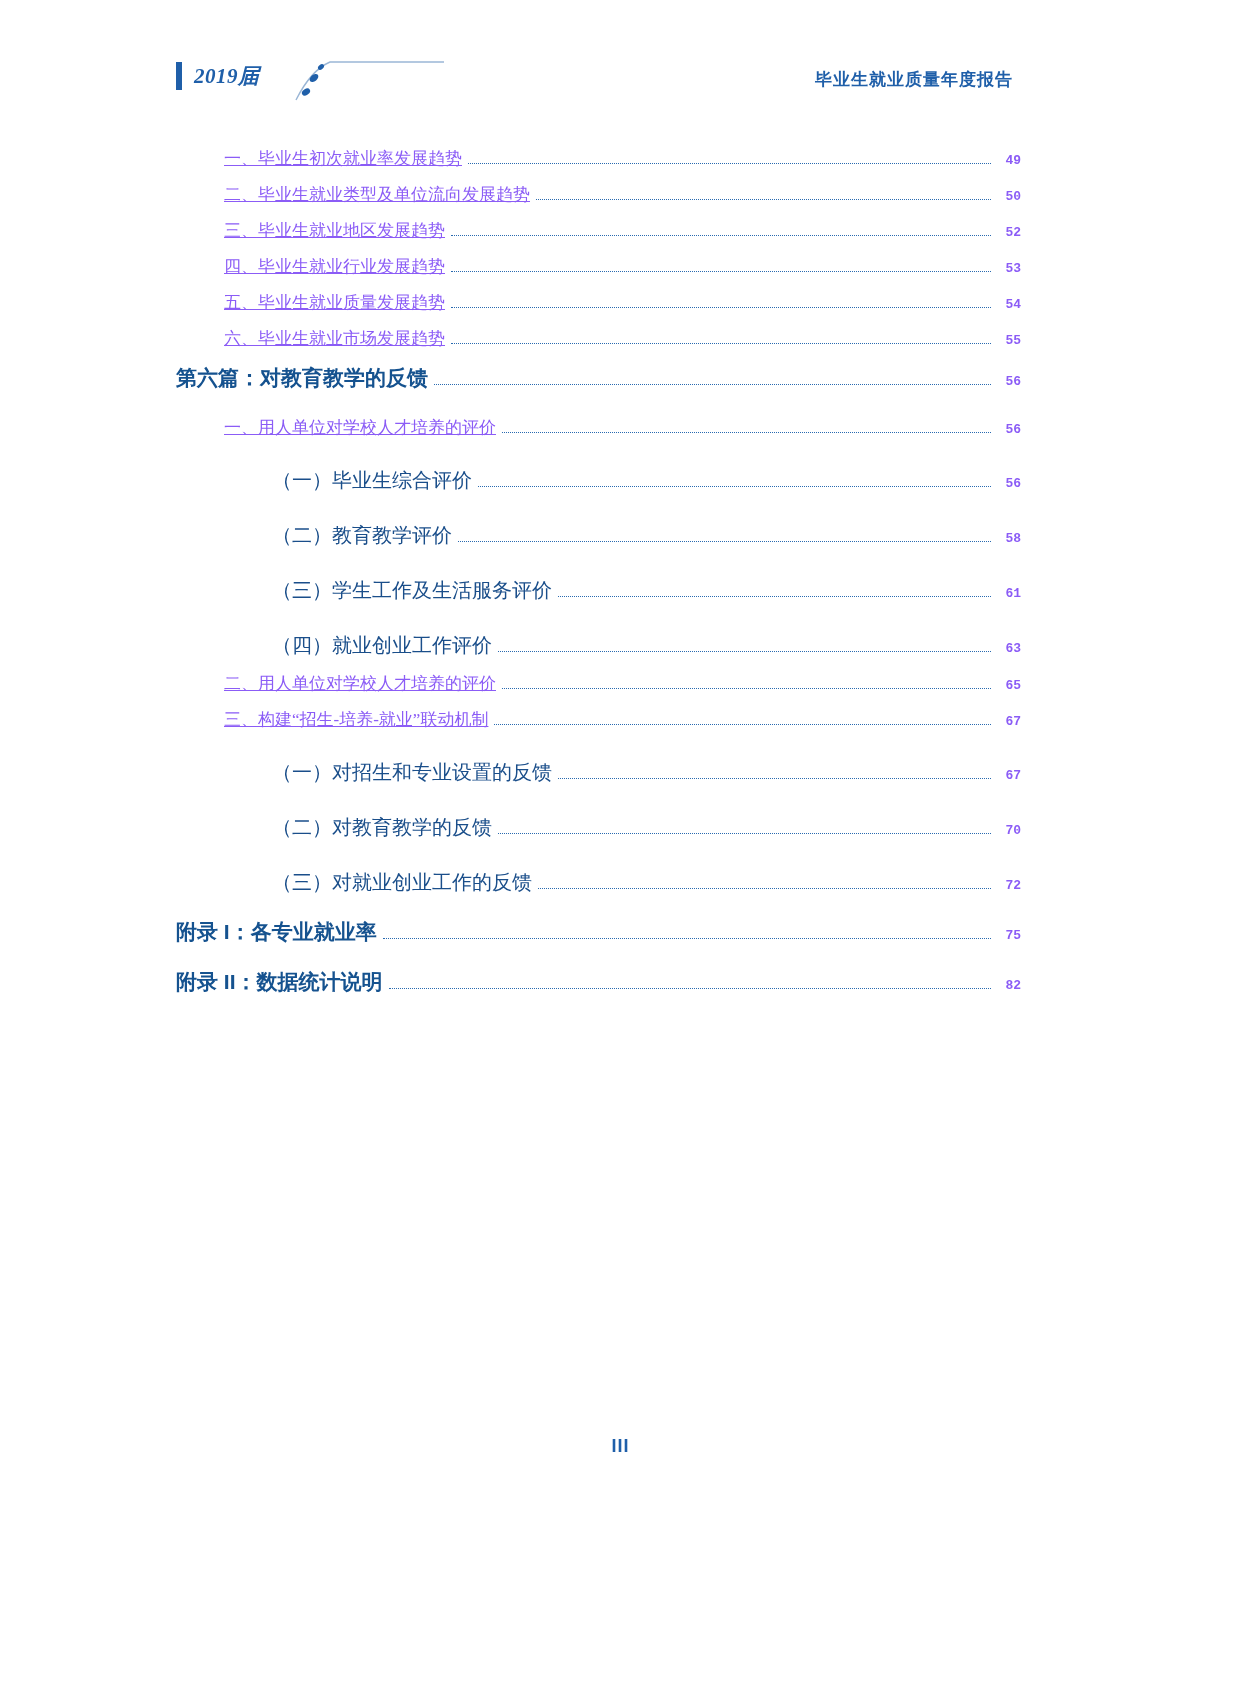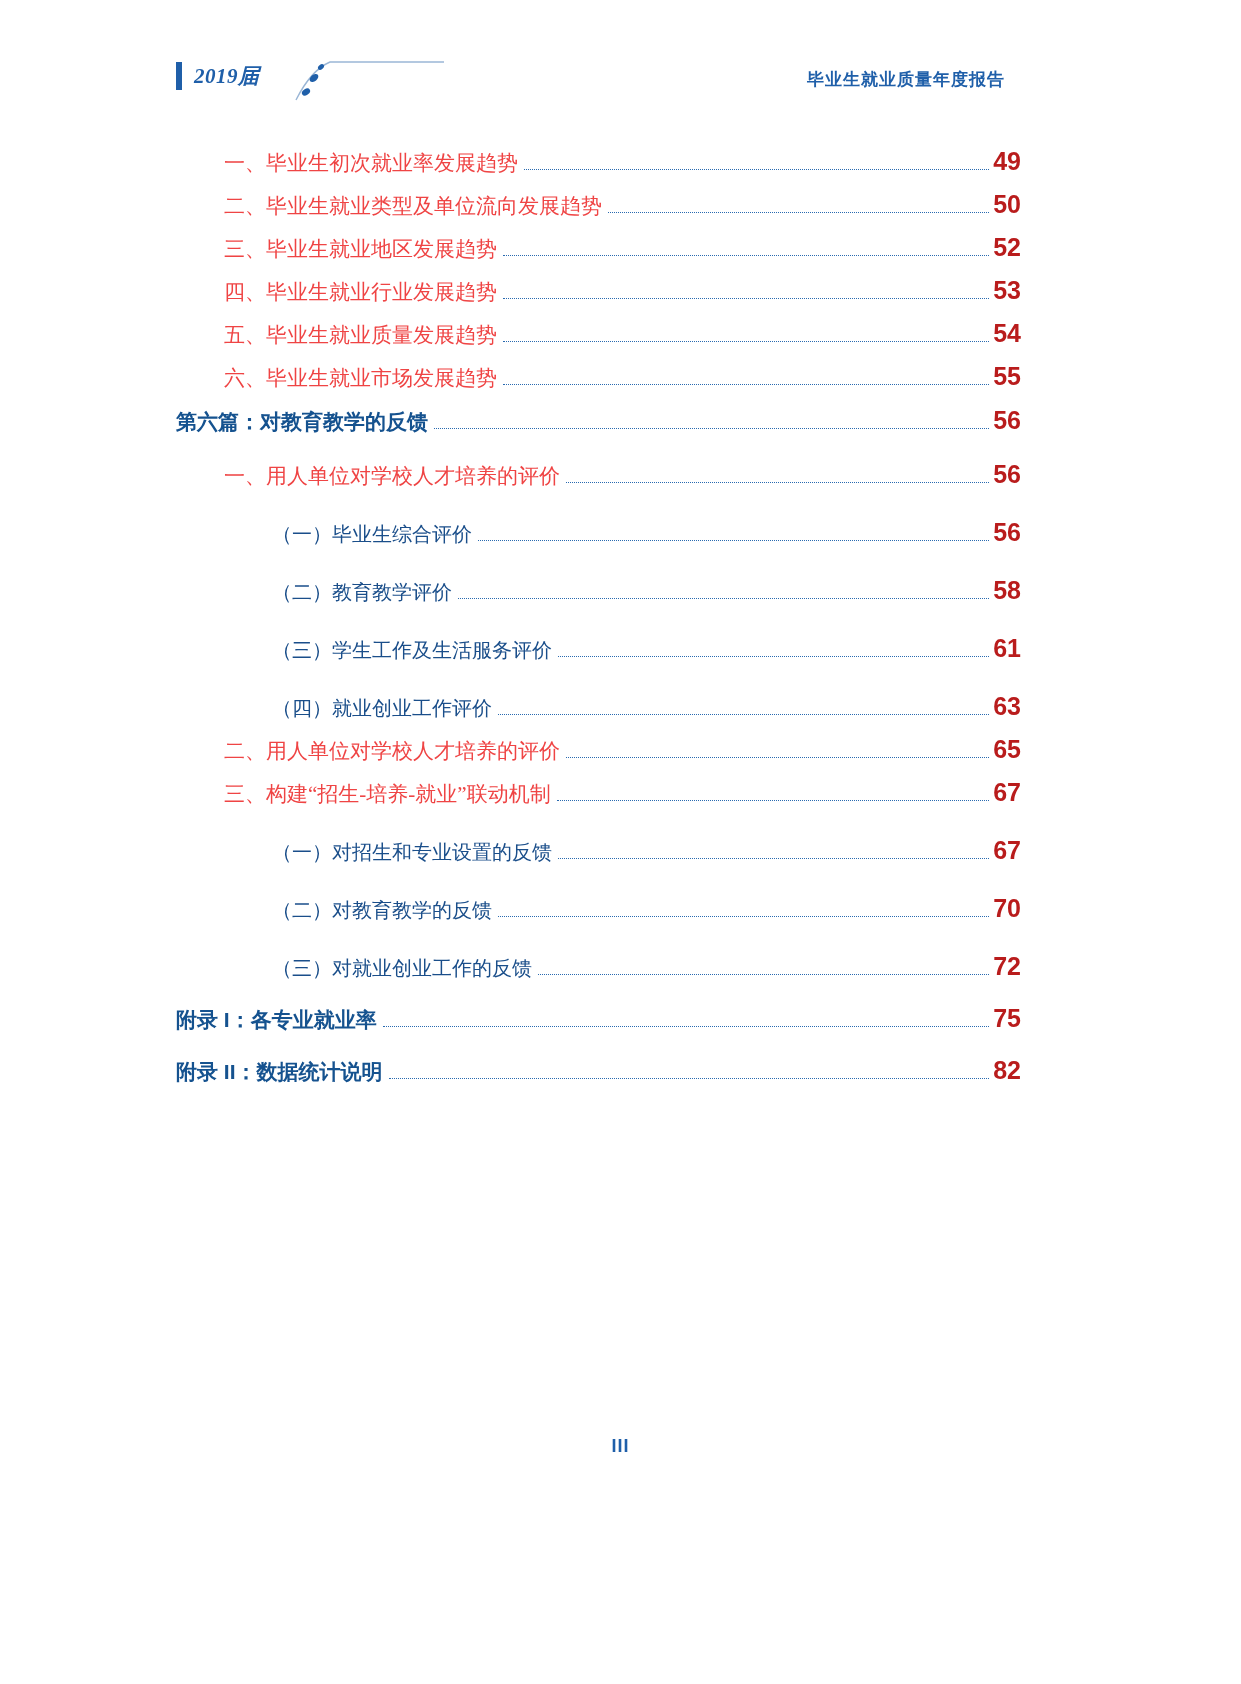--- a/index.html
+++ b/index.html
@@ -54,21 +54,21 @@
   }
   .header-swoosh {
     position: absolute;
     left: 108px;
     top: -4px;
     width: 160px;
     height: 46px;
   }
   .header-right {
     position: absolute;
-    right: 16px;
+    right: 8px;
     top: 6px;
     font-size: 17px;
     font-weight: bold;
     color: #1f5fa9;
     letter-spacing: 1px;
     font-family: "Liberation Sans", "DejaVu Sans", sans-serif;
   }
 
   
   .toc {
@@ -90,24 +90,24 @@
   }
   .toc-dots {
     flex: 1 1 auto;
     border-bottom: 1.6px dotted #2a6ab0;
     margin: 0 4px 6px 6px;
     min-width: 8px;
     height: 0;
   }
   .toc-page {
     white-space: nowrap;
-    font-family: Liberation Sans, sans-serif;
-    color: #b91c1c;
-    font-weight: bold;
-    font-size: 25px;
+    font-family: Liberation Mono, monospace;
+    color: #8b5cf6;
+    font-weight: bold;
+    font-size: 13px;
     text-align: right;
     min-width: 26px;
   }
 
   
   .lv-part {
     margin-top: 14px;
     margin-bottom: 24px;
     padding-left: 0px;
   }
@@ -118,22 +118,23 @@
     color: #15528f;
   }
   .lv-part .toc-dots { border-bottom: 1.8px dotted #2a6ab0; }
 
   .lv-1 {
     margin-top: 13px;
     margin-bottom: 13px;
     padding-left: 48px;
   }
   .lv-1 .toc-label {
-    font-size: 21px;
-    color: #ef4444;
+    font-size: 17px;
+    color: #8b5cf6;
+    text-decoration: underline;
   }
 
   .lv-2 {
     margin-top: 28px;
     margin-bottom: 12px;
     padding-left: 96px;
   }
   .lv-2 .toc-label {
     font-size: 20px;
     color: #1a4e8a;

